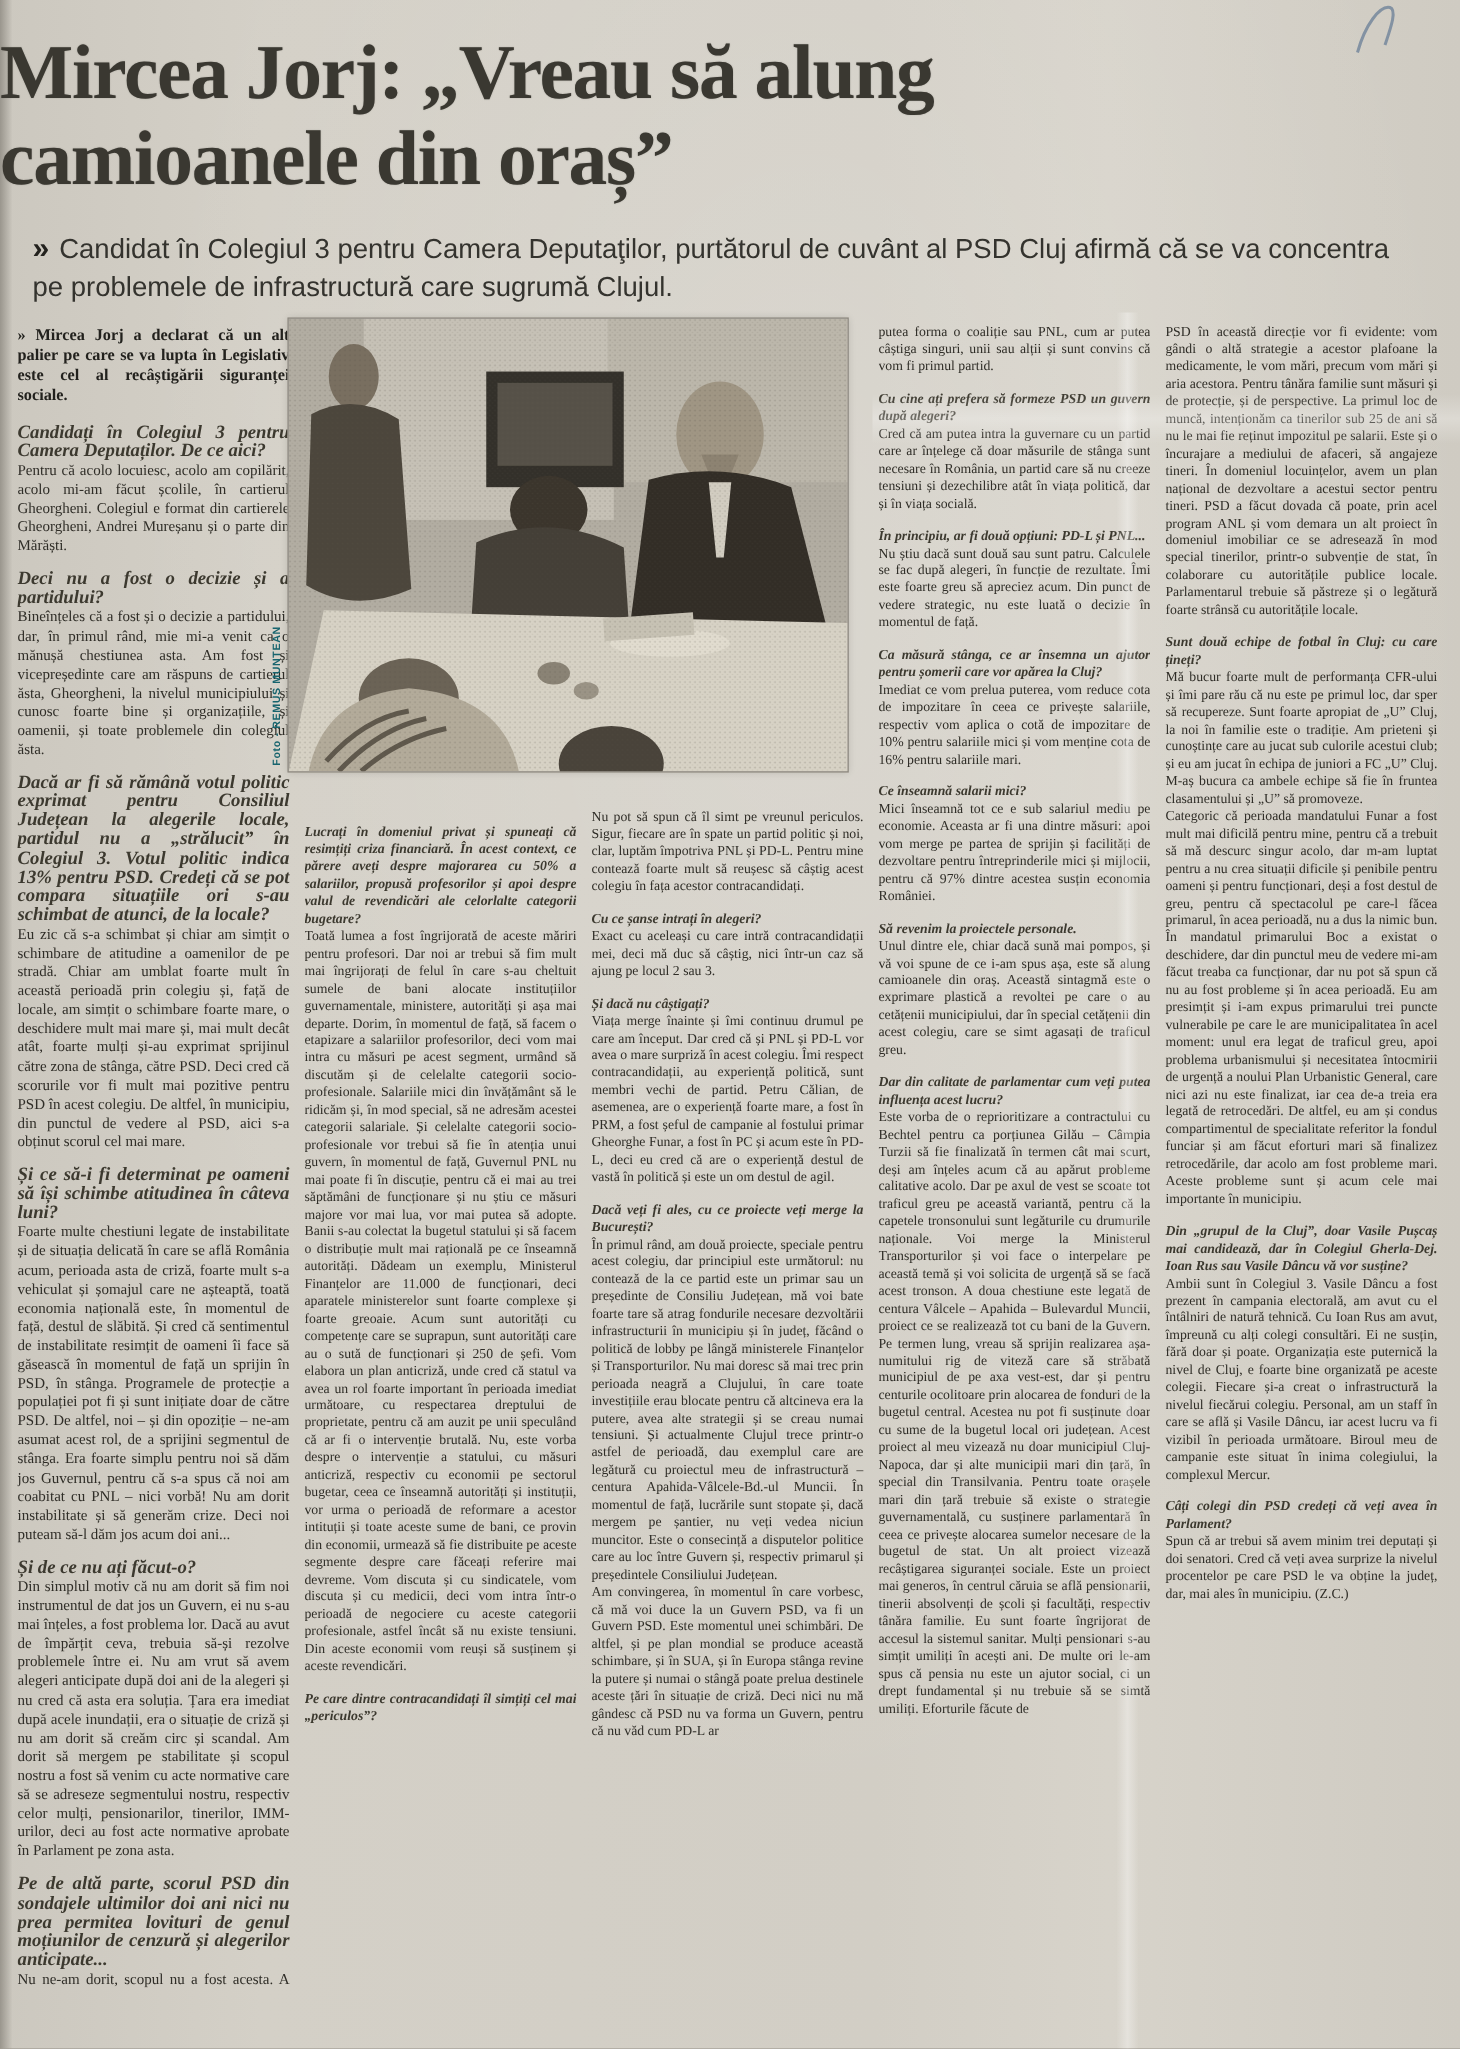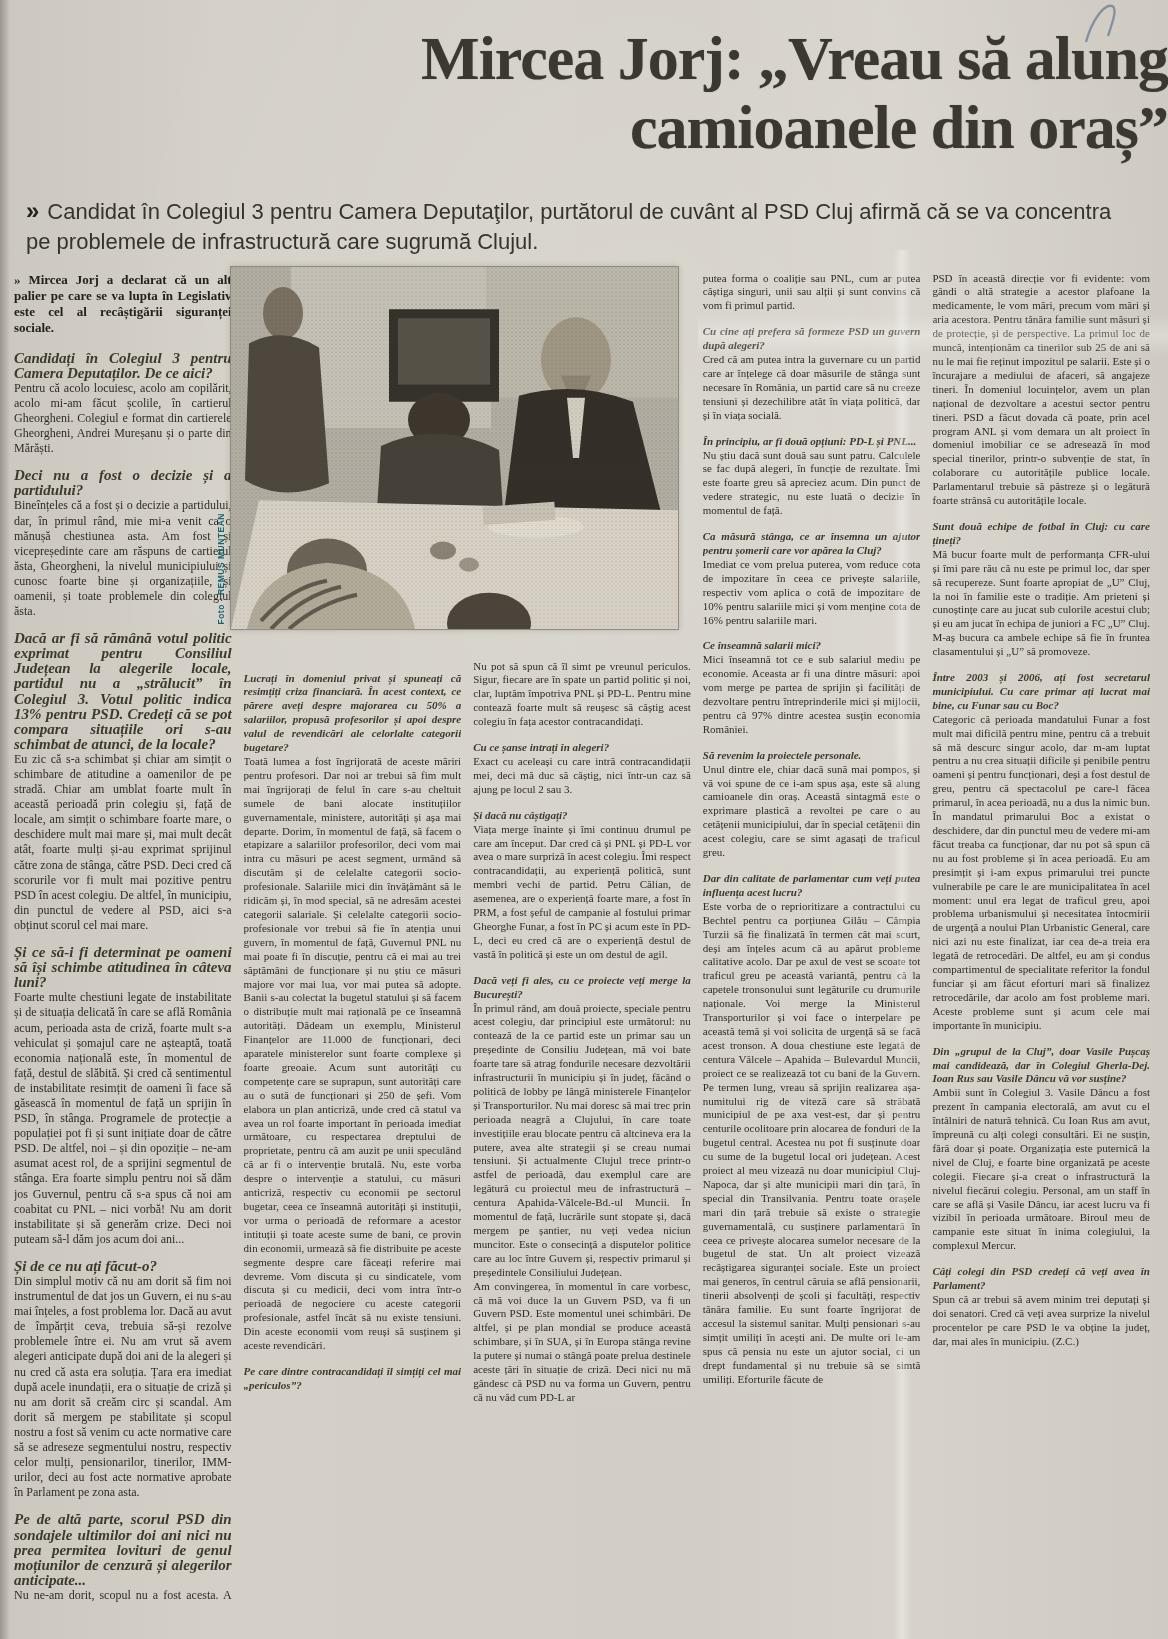--- a/index.html
+++ b/index.html
@@ -25,30 +25,30 @@
     content:"";position:absolute;top:315px;right:0;width:470px;height:40px;
     background:linear-gradient(180deg, rgba(255,255,255,0), rgba(255,255,255,.28), rgba(255,255,255,0));
     pointer-events:none;z-index:5;
   }
   .edge-shadow{position:absolute;left:0;top:0;width:10px;height:100%;
     background:linear-gradient(90deg, rgba(60,56,48,.35), rgba(60,56,48,0));pointer-events:none;}
   .pen-mark{position:absolute;top:2px;right:40px;z-index:6;}
 
   header{padding-top:24px;}
   h1.headline{
-    margin:0;text-align:right;
+    margin:0;text-align:left;
     font-family:"Liberation Serif", serif;
     font-weight:700;
     font-size:62px;line-height:1.12;
     letter-spacing:-1px;
     color:#3a3831;
     text-shadow:0 0 1px rgba(58,56,49,.4);
   }
   .subhead{
-    margin:32px 30px 0 26px;
+    margin:20px 30px 0 26px;
     font-family:"Liberation Sans", sans-serif;
     font-size:22px;line-height:1.32;
     color:#34332e;
   }
   .subhead .marker{font-weight:700;font-size:24px;letter-spacing:-2px;margin-right:10px;color:#23221e;}
 
   .cols{
     position:relative;
     display:flex;gap:12px;
     padding:16px 18px 0 14px;
@@ -143,21 +143,20 @@
         <p class="blk a">Mici înseamnă tot ce e sub salariul mediu pe economie. Aceasta ar fi una dintre măsuri: apoi vom merge pe partea de sprijin și facilități de dezvoltare pentru întreprinderile mici și mijlocii, pentru că 97% dintre acestea susțin economia României.</p>
         <p class="blk q">Să revenim la proiectele personale.</p>
         <p class="blk a">Unul dintre ele, chiar dacă sună mai pompos, și vă voi spune de ce i-am spus așa, este să alung camioanele din oraș. Această sintagmă este o exprimare plastică a revoltei pe care o au cetățenii municipiului, dar în special cetățenii din acest colegiu, care se simt agasați de traficul greu.</p>
         <p class="blk q">Dar din calitate de parlamentar cum veți putea influența acest lucru?</p>
         <p class="blk a">Este vorba de o reprioritizare a contractului cu Bechtel pentru ca porțiunea Gilău – Câmpia Turzii să fie finalizată în termen cât mai scurt, deși am înțeles acum că au apărut probleme calitative acolo. Dar pe axul de vest se scoate tot traficul greu pe această variantă, pentru că la capetele tronsonului sunt legăturile cu drumurile naționale. Voi merge la Ministerul Transporturilor și voi face o interpelare pe această temă și voi solicita de urgență să se facă acest tronson. A doua chestiune este legată de centura Vâlcele – Apahida – Bulevardul Muncii, proiect ce se realizează tot cu bani de la Guvern. Pe termen lung, vreau să sprijin realizarea așa-numitului rig de viteză care să străbată municipiul de pe axa vest-est, dar și pentru centurile ocolitoare prin alocarea de fonduri de la bugetul central. Acestea nu pot fi susținute doar cu sume de la bugetul local ori județean. Acest proiect al meu vizează nu doar municipiul Cluj-Napoca, dar și alte municipii mari din țară, în special din Transilvania. Pentru toate orașele mari din țară trebuie să existe o strategie guvernamentală, cu susținere parlamentară în ceea ce privește alocarea sumelor necesare de la bugetul de stat. Un alt proiect vizează recâștigarea siguranței sociale. Este un proiect mai generos, în centrul căruia se află pensionarii, tinerii absolvenți de școli și facultăți, respectiv tânăra familie. Eu sunt foarte îngrijorat de accesul la sistemul sanitar. Mulți pensionari s-au simțit umiliți în acești ani. De multe ori le-am spus că pensia nu este un ajutor social, ci un drept fundamental și nu trebuie să se simtă umiliți. Eforturile făcute de</p>
       </div>
     <div class="col col-4">
         <p class="blk a">PSD în această direcție vor fi evidente: vom gândi o altă strategie a acestor plafoane la medicamente, le vom mări, precum vom mări și aria acestora. Pentru tânăra familie sunt măsuri și de protecție, și de perspective. La primul loc de muncă, intenționăm ca tinerilor sub 25 de ani să nu le mai fie reținut impozitul pe salarii. Este și o încurajare a mediului de afaceri, să angajeze tineri. În domeniul locuințelor, avem un plan național de dezvoltare a acestui sector pentru tineri. PSD a făcut dovada că poate, prin acel program ANL și vom demara un alt proiect în domeniul imobiliar ce se adresează în mod special tinerilor, printr-o subvenție de stat, în colaborare cu autoritățile publice locale. Parlamentarul trebuie să păstreze și o legătură foarte strânsă cu autoritățile locale.</p>
         <p class="blk q">Sunt două echipe de fotbal în Cluj: cu care țineți?</p>
         <p class="blk a">Mă bucur foarte mult de performanța CFR-ului și îmi pare rău că nu este pe primul loc, dar sper să recupereze. Sunt foarte apropiat de „U” Cluj, la noi în familie este o tradiție. Am prieteni și cunoștințe care au jucat sub culorile acestui club; și eu am jucat în echipa de juniori a FC „U” Cluj. M-aș bucura ca ambele echipe să fie în fruntea clasamentului și „U” să promoveze.</p>
-        <p class="blk q">Între 2003 și 2006, ați fost secretarul municipiului. Cu care primar ați lucrat mai bine, cu Funar sau cu Boc?</p>
         <p class="blk a">Categoric că perioada mandatului Funar a fost mult mai dificilă pentru mine, pentru că a trebuit să mă descurc singur acolo, dar m-am luptat pentru a nu crea situații dificile și penibile pentru oameni și pentru funcționari, deși a fost destul de greu, pentru că spectacolul pe care-l făcea primarul, în acea perioadă, nu a dus la nimic bun. În mandatul primarului Boc a existat o deschidere, dar din punctul meu de vedere mi-am făcut treaba ca funcționar, dar nu pot să spun că nu au fost probleme și în acea perioadă. Eu am presimțit și i-am expus primarului trei puncte vulnerabile pe care le are municipalitatea în acel moment: unul era legat de traficul greu, apoi problema urbanismului și necesitatea întocmirii de urgență a noului Plan Urbanistic General, care nici azi nu este finalizat, iar cea de-a treia era legată de retrocedări. De altfel, eu am și condus compartimentul de specialitate referitor la fondul funciar și am făcut eforturi mari să finalizez retrocedările, dar acolo am fost probleme mari. Aceste probleme sunt și acum cele mai importante în municipiu.</p>
         <p class="blk q">Din „grupul de la Cluj”, doar Vasile Pușcaș mai candidează, dar în Colegiul Gherla-Dej. Ioan Rus sau Vasile Dâncu vă vor susține?</p>
         <p class="blk a">Ambii sunt în Colegiul 3. Vasile Dâncu a fost prezent în campania electorală, am avut cu el întâlniri de natură tehnică. Cu Ioan Rus am avut, împreună cu alți colegi consultări. Ei ne susțin, fără doar și poate. Organizația este puternică la nivel de Cluj, e foarte bine organizată pe aceste colegii. Fiecare și-a creat o infrastructură la nivelul fiecărui colegiu. Personal, am un staff în care se află și Vasile Dâncu, iar acest lucru va fi vizibil în perioada următoare. Biroul meu de campanie este situat în inima colegiului, la complexul Mercur.</p>
         <p class="blk q">Câți colegi din PSD credeți că veți avea în Parlament?</p>
         <p class="blk a">Spun că ar trebui să avem minim trei deputați și doi senatori. Cred că veți avea surprize la nivelul procentelor pe care PSD le va obține la județ, dar, mai ales în municipiu. (Z.C.)</p>
       </div>
 
     <figure class="photo">
       <svg viewBox="0 0 447 360" preserveAspectRatio="none">
         <defs>

